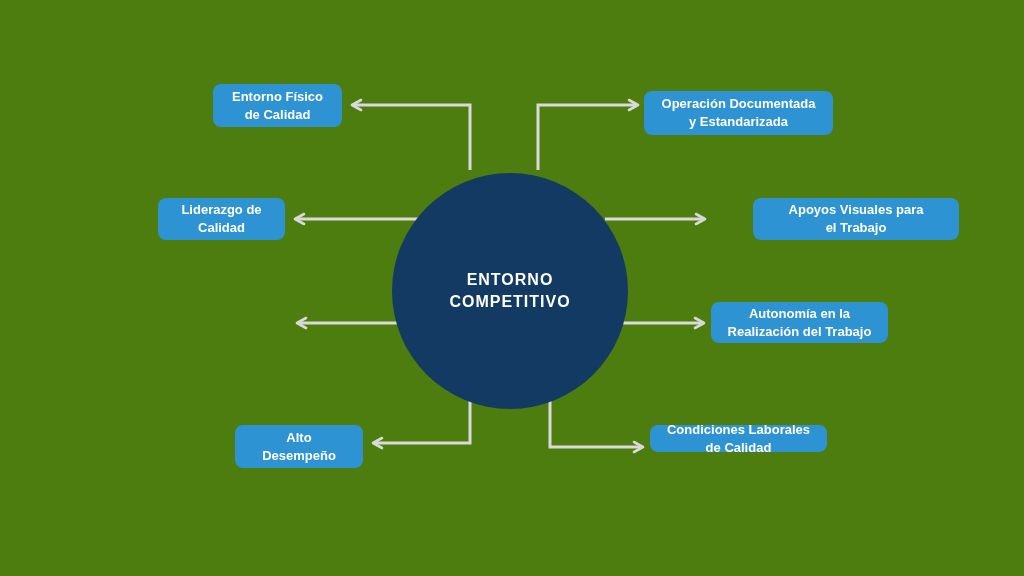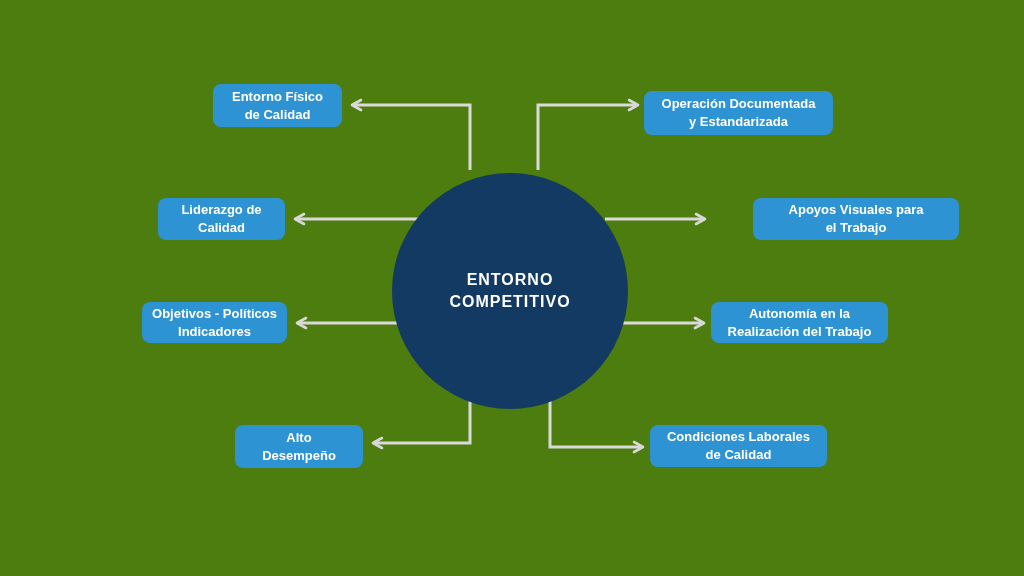--- a/index.html
+++ b/index.html
@@ -59,21 +59,21 @@
     white-space:pre-line;
   }
   
   .n0{left:213px;top:84px;width:129px;height:43px;}
   .n1{left:644px;top:91px;width:189px;height:44px;}
   .n2{left:158px;top:198px;width:127px;height:42px;}
   .n3{left:712px;top:198px;width:206px;height:42px;margin-left:41px;}
   .n4{left:142px;top:302px;width:145px;height:41px;}
   .n5{left:711px;top:302px;width:177px;height:41px;}
   .n6{left:235px;top:425px;width:128px;height:43px;}
-  .n7{left:650px;top:425px;width:177px;height:42px;}
+  .n7{left:650px;top:425px;width:177px;height:27px;}
 </style>
 </head>
 <body>
 
 <div class="canvas">
 
   <svg class="connectors" viewBox="0 0 1024 576" xmlns="http://www.w3.org/2000/svg">
     <g>
       <path class="line" d="M470,170 V105 H354"></path>
       <path class="head" d="M361,100 L352,105 L361,110"></path>
@@ -117,24 +117,20 @@
 y Estandarizada</span>
   </div>
   <div class="node n2">
     <span class="node-label">Liderazgo de
 Calidad</span>
   </div>
   <div class="node n3">
     <span class="node-label">Apoyos Visuales para
 el Trabajo</span>
   </div>
-  <div class="node n4">
-    <span class="node-label">Objetivos - Políticos
-Indicadores</span>
-  </div>
   <div class="node n5">
     <span class="node-label">Autonomía en la
 Realización del Trabajo</span>
   </div>
   <div class="node n6">
     <span class="node-label">Alto
 Desempeño</span>
   </div>
   <div class="node n7">
     <span class="node-label">Condiciones Laborales

